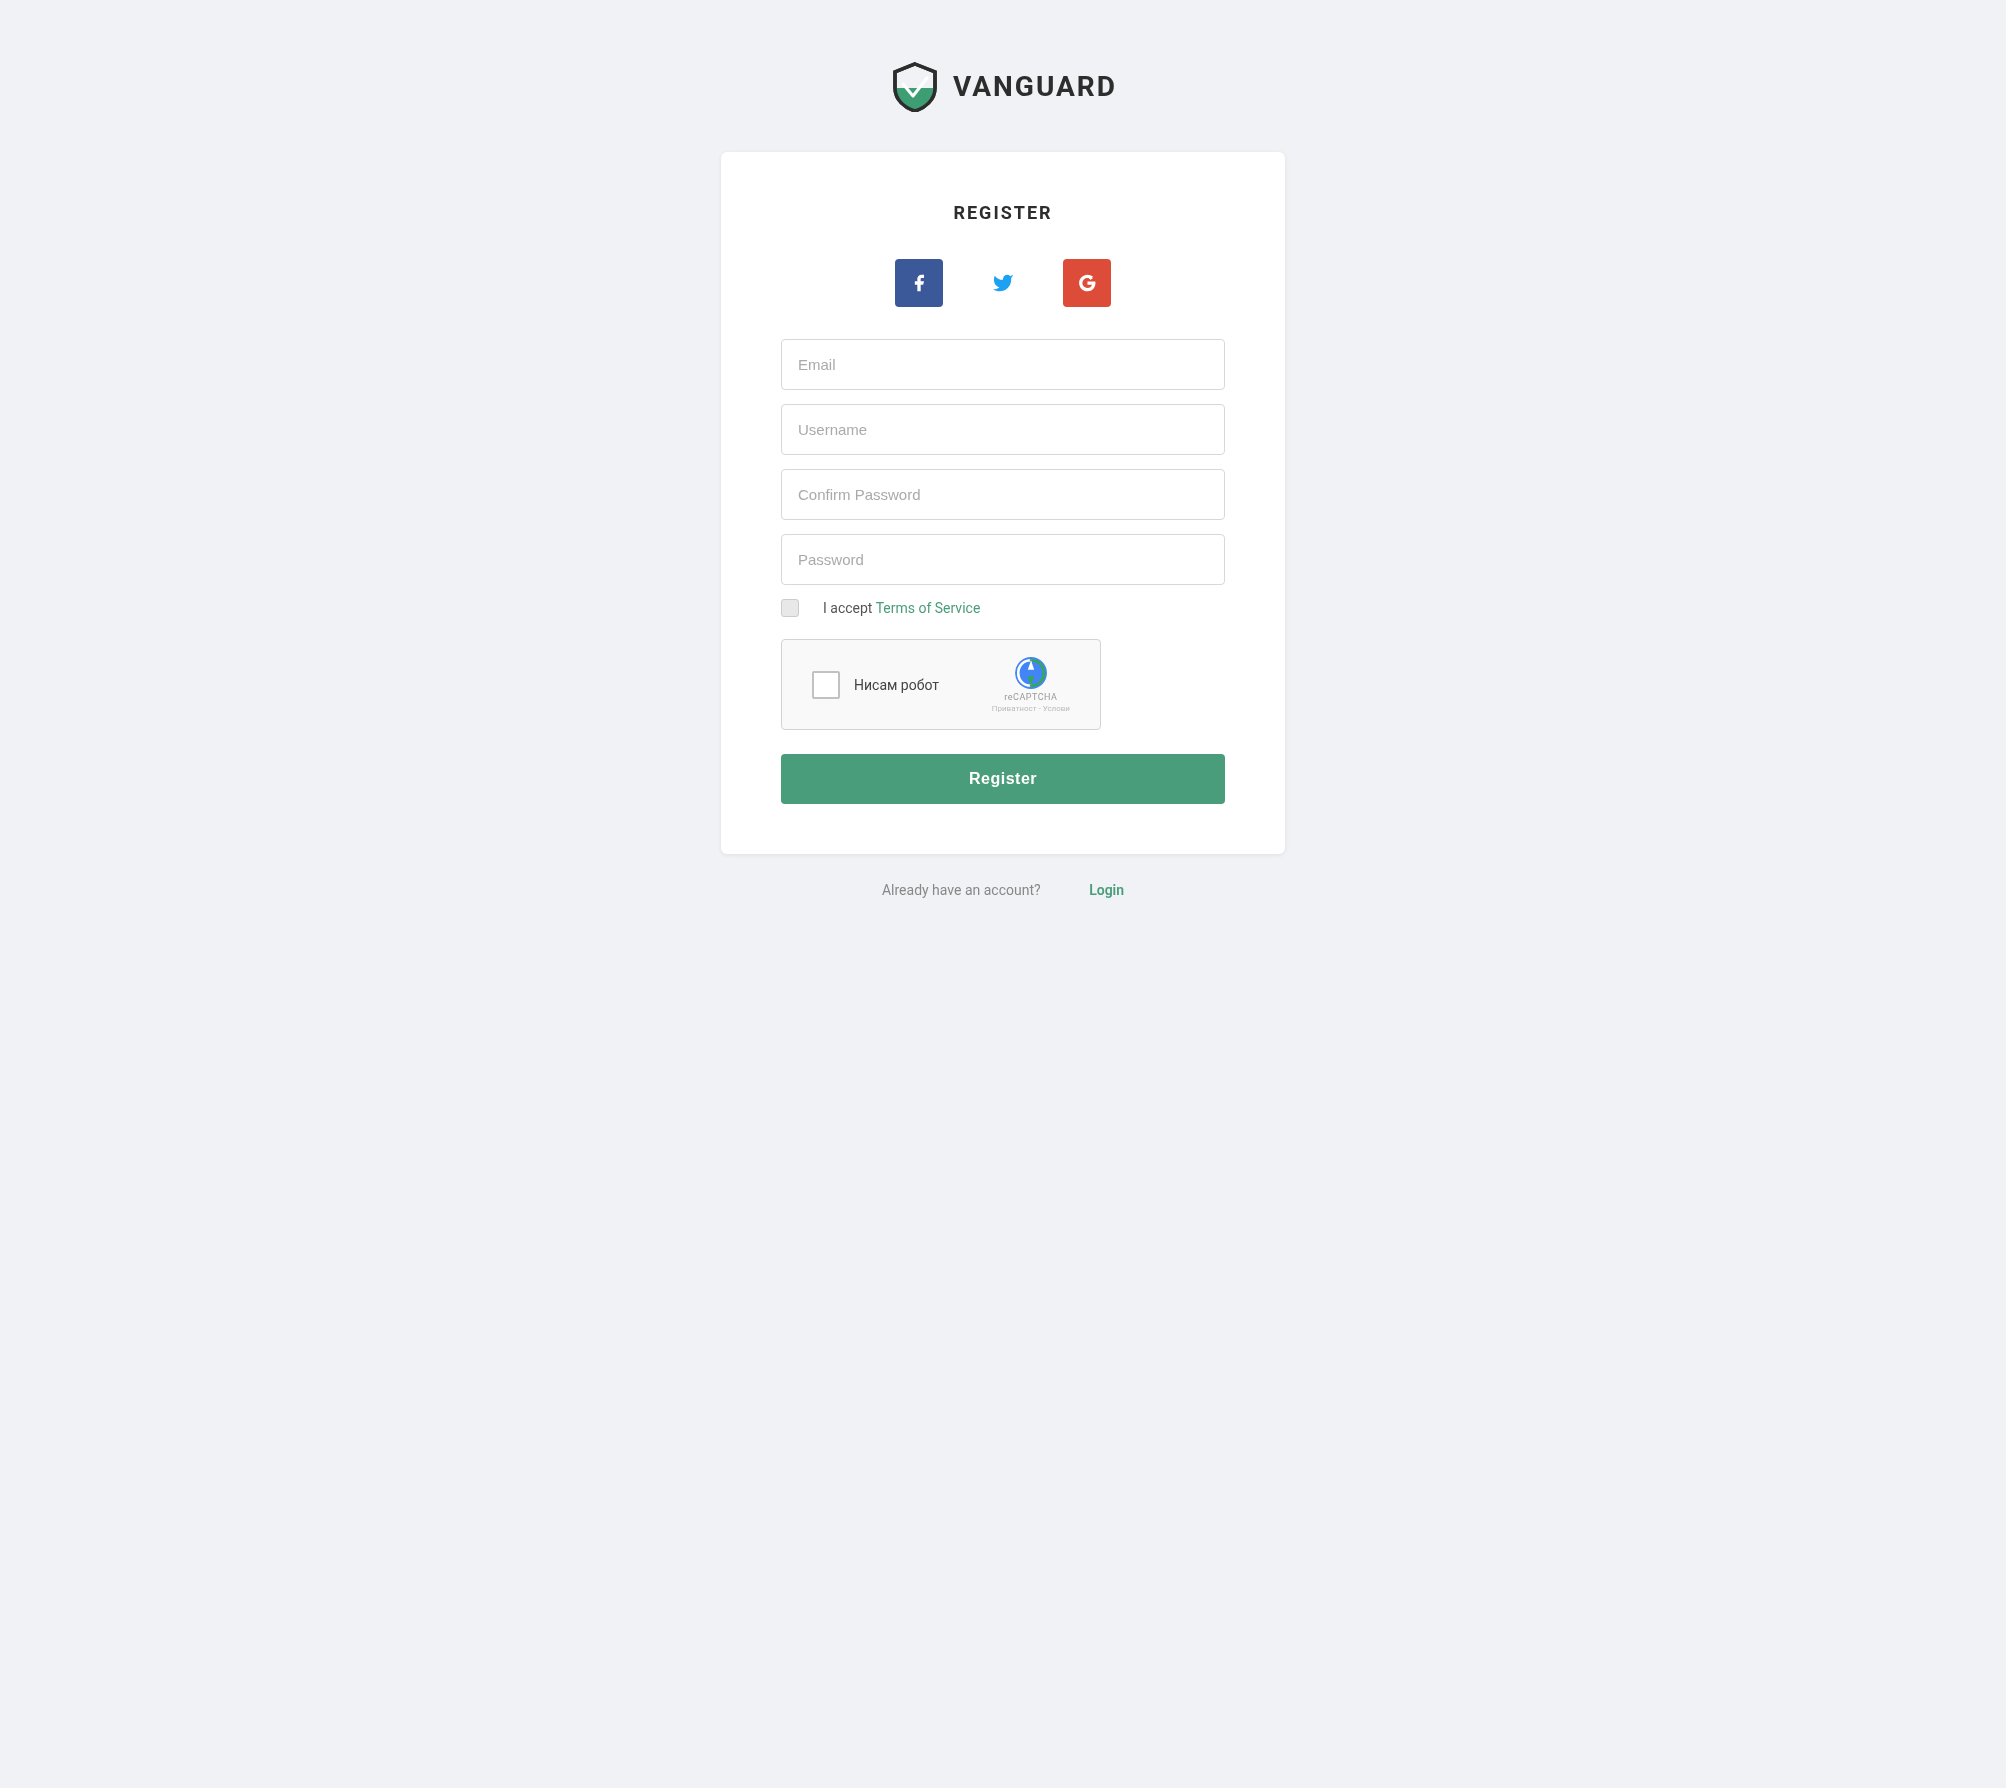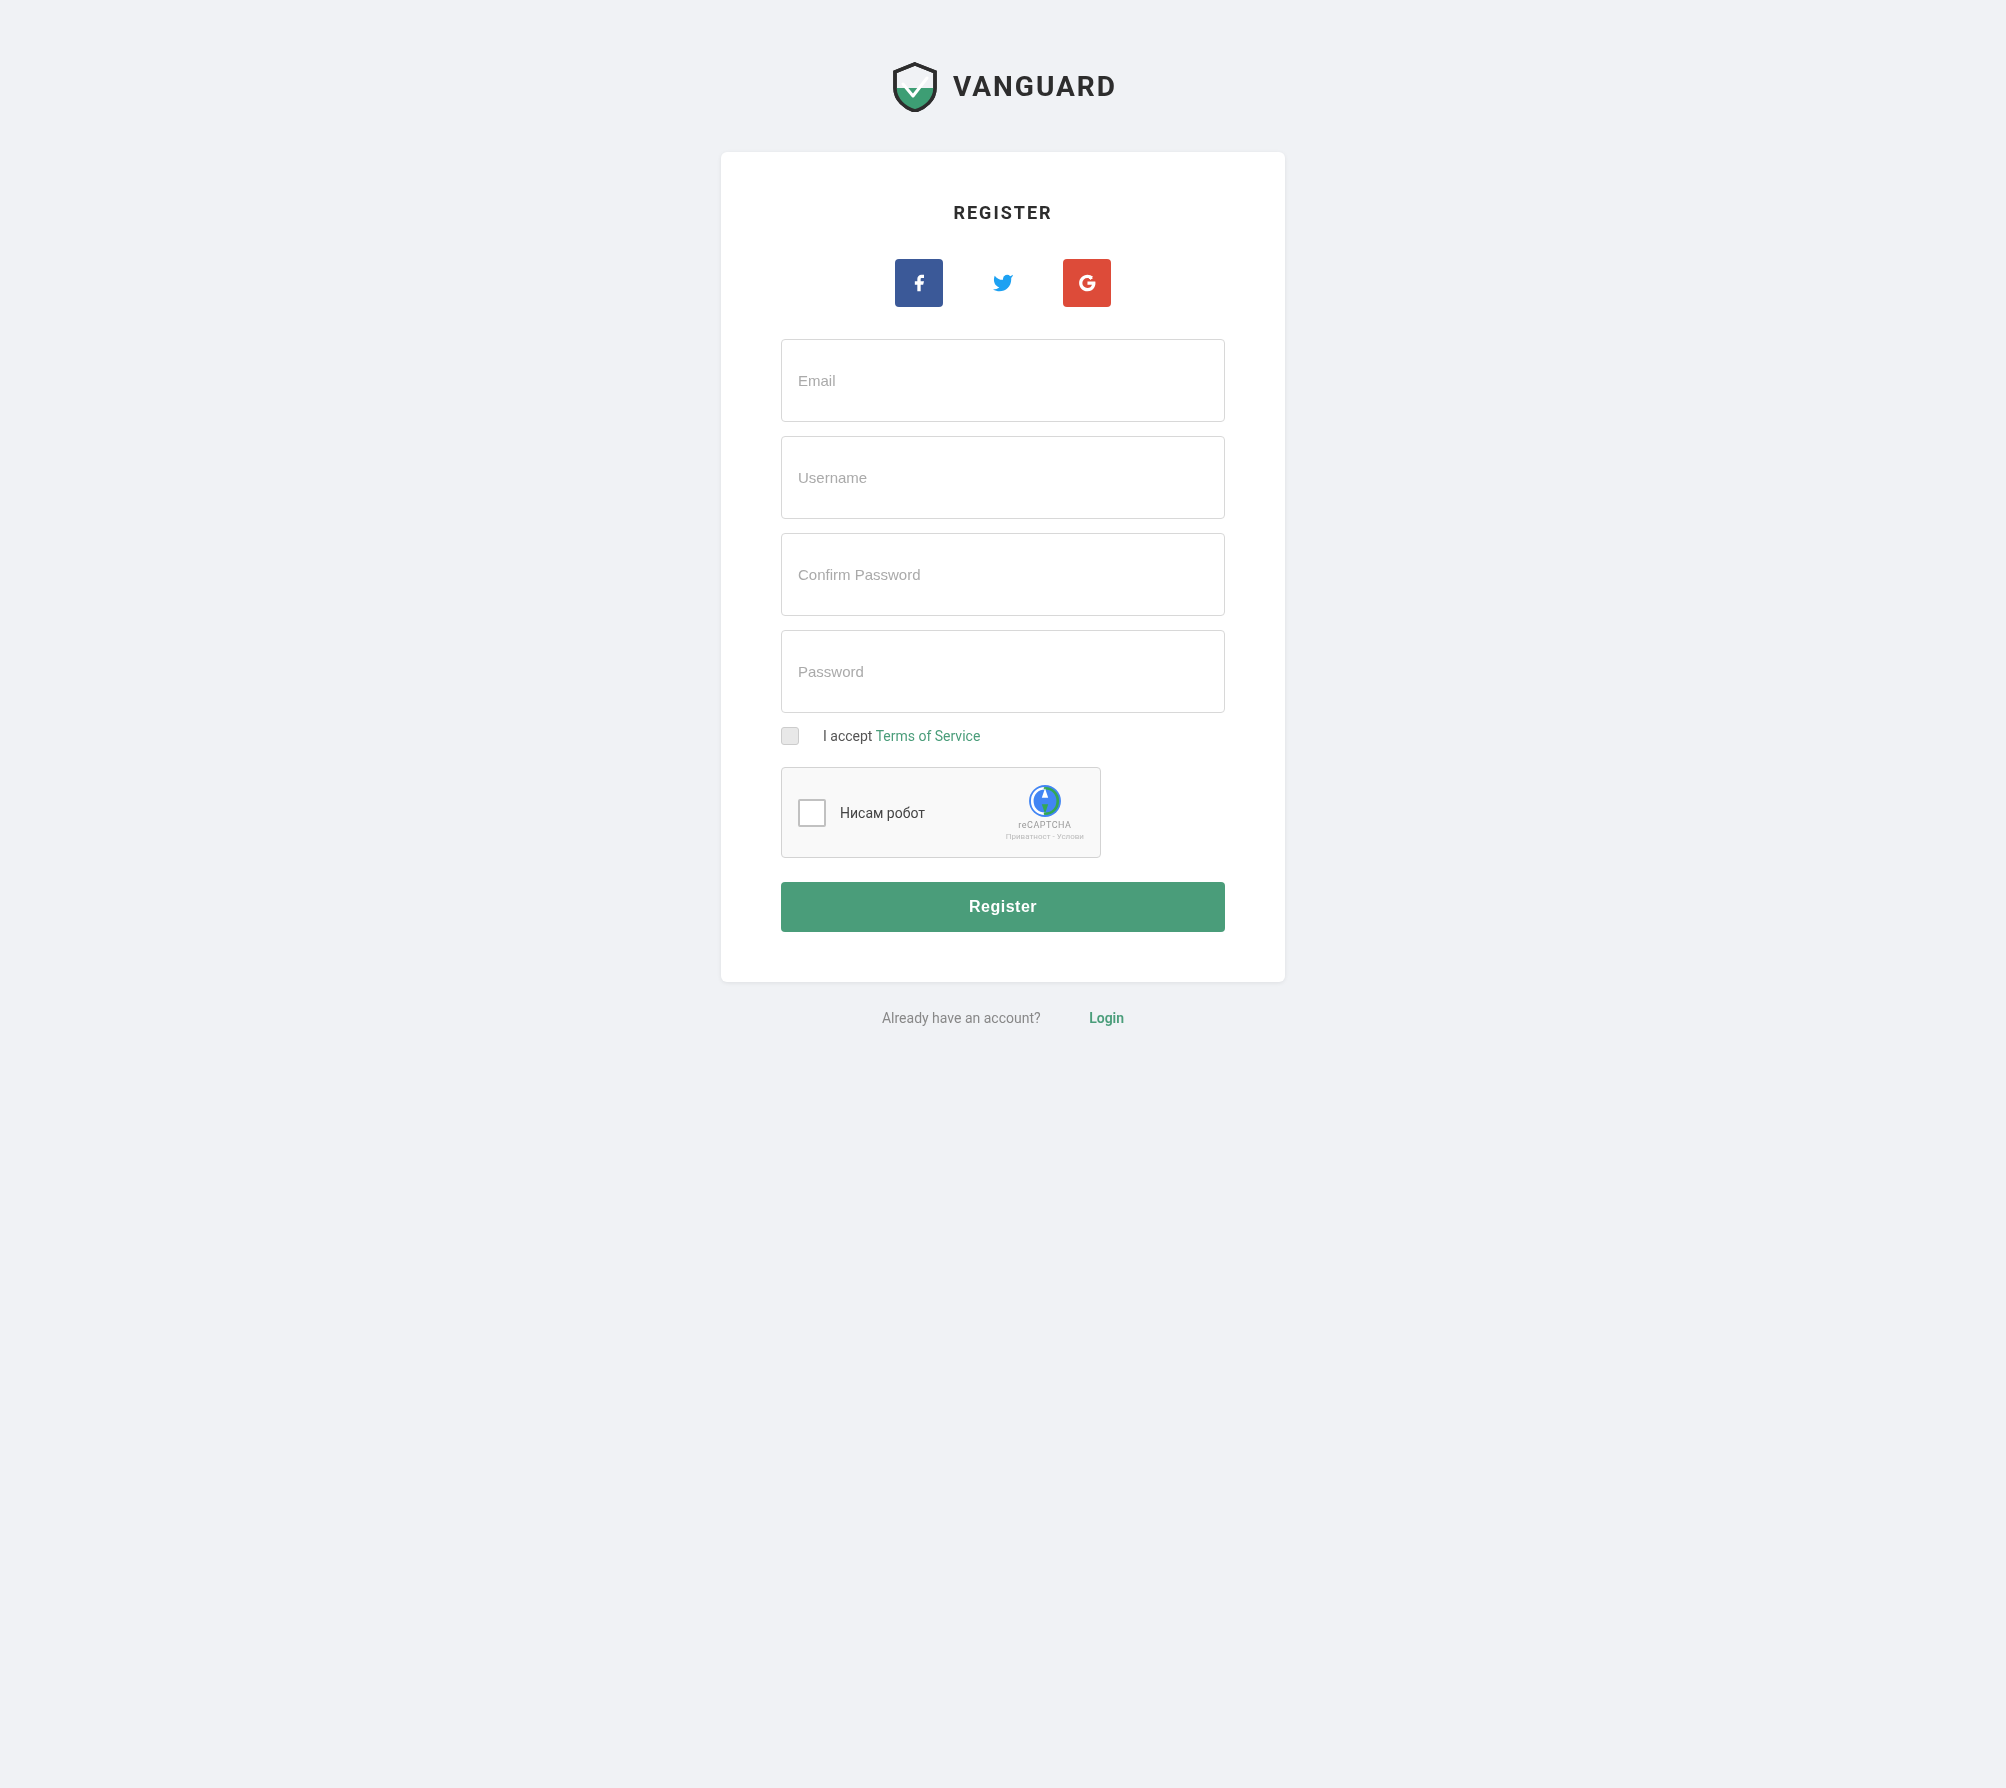--- a/index.html
+++ b/index.html
@@ -93,21 +93,21 @@
     .social-btn.google {
       background-color: #dd4b39;
     }
 
     .form-group {
       margin-bottom: 14px;
     }
 
     .form-input {
       width: 100%;
-      padding: 32px 16px;
+      padding: 16px 16px;
       border: 1px solid #d8d8d8;
       border-radius: 4px;
       font-size: 15px;
       color: #555;
       outline: none;
       background: #fff;
     }
 
     .form-input::placeholder {
       color: #aaa;
@@ -140,21 +140,21 @@
 
     .terms-link {
       color: #4a9d7a;
       text-decoration: none;
       cursor: pointer;
     }
 
     .captcha-box {
       border: 1px solid #d3d3d3;
       border-radius: 4px;
-      padding: 16px 16px;
+      padding: 16px 30px;
       display: flex;
       align-items: center;
       justify-content: space-between;
       background: #f9f9f9;
       margin-bottom: 24px;
       width: 320px;
     }
 
     .captcha-left {
       display: flex;

